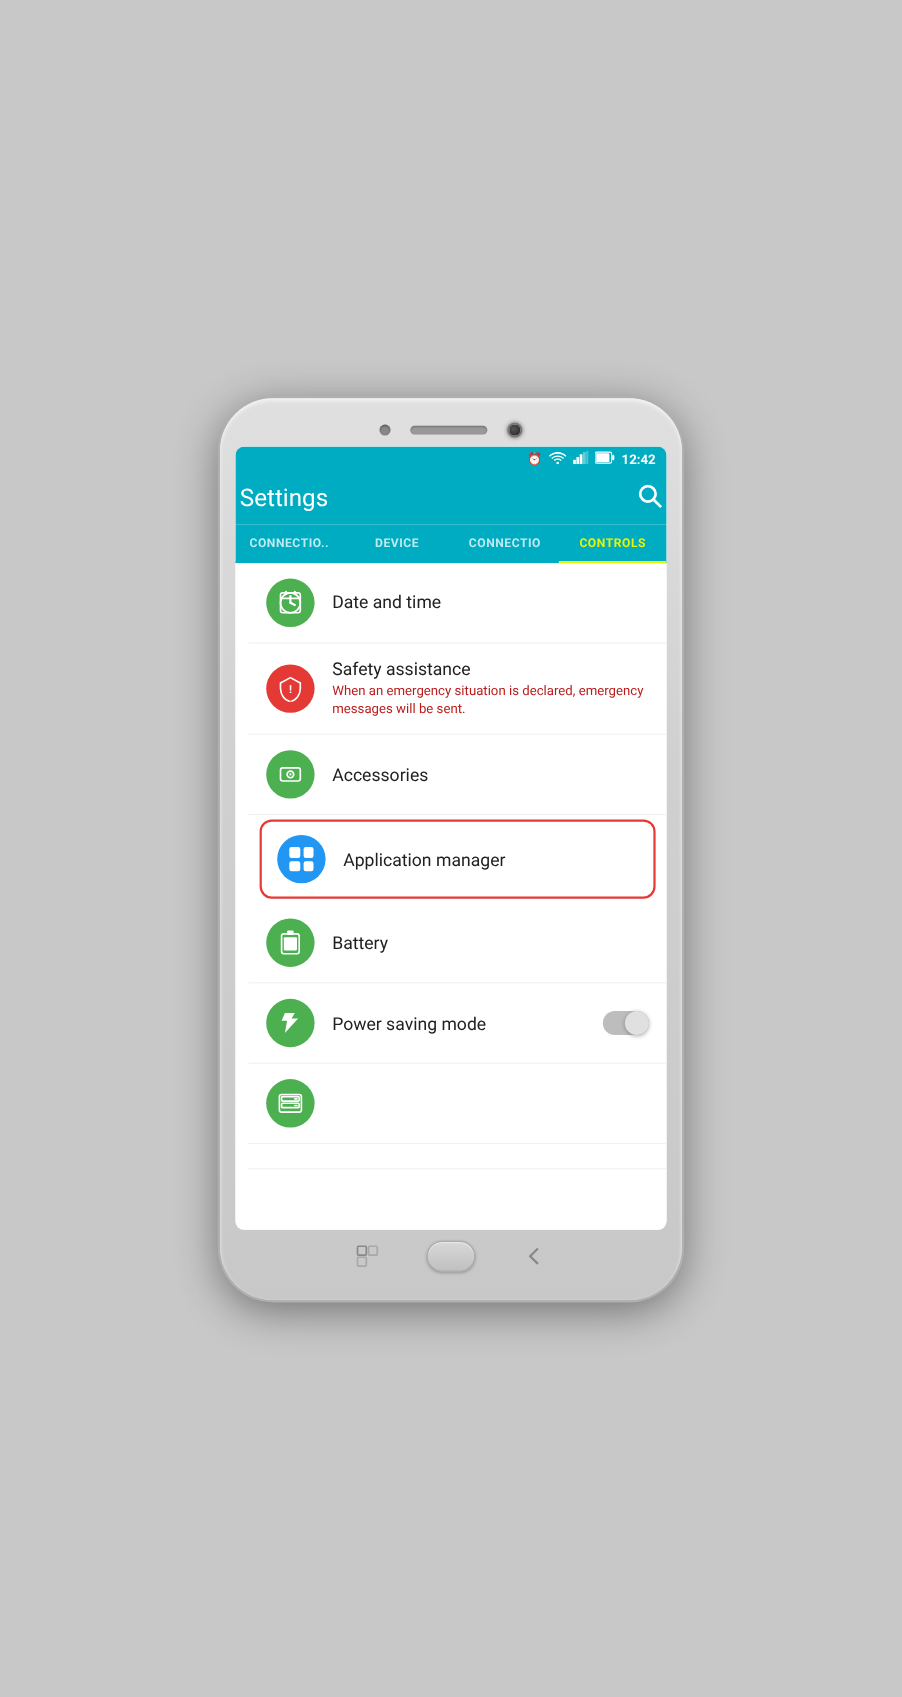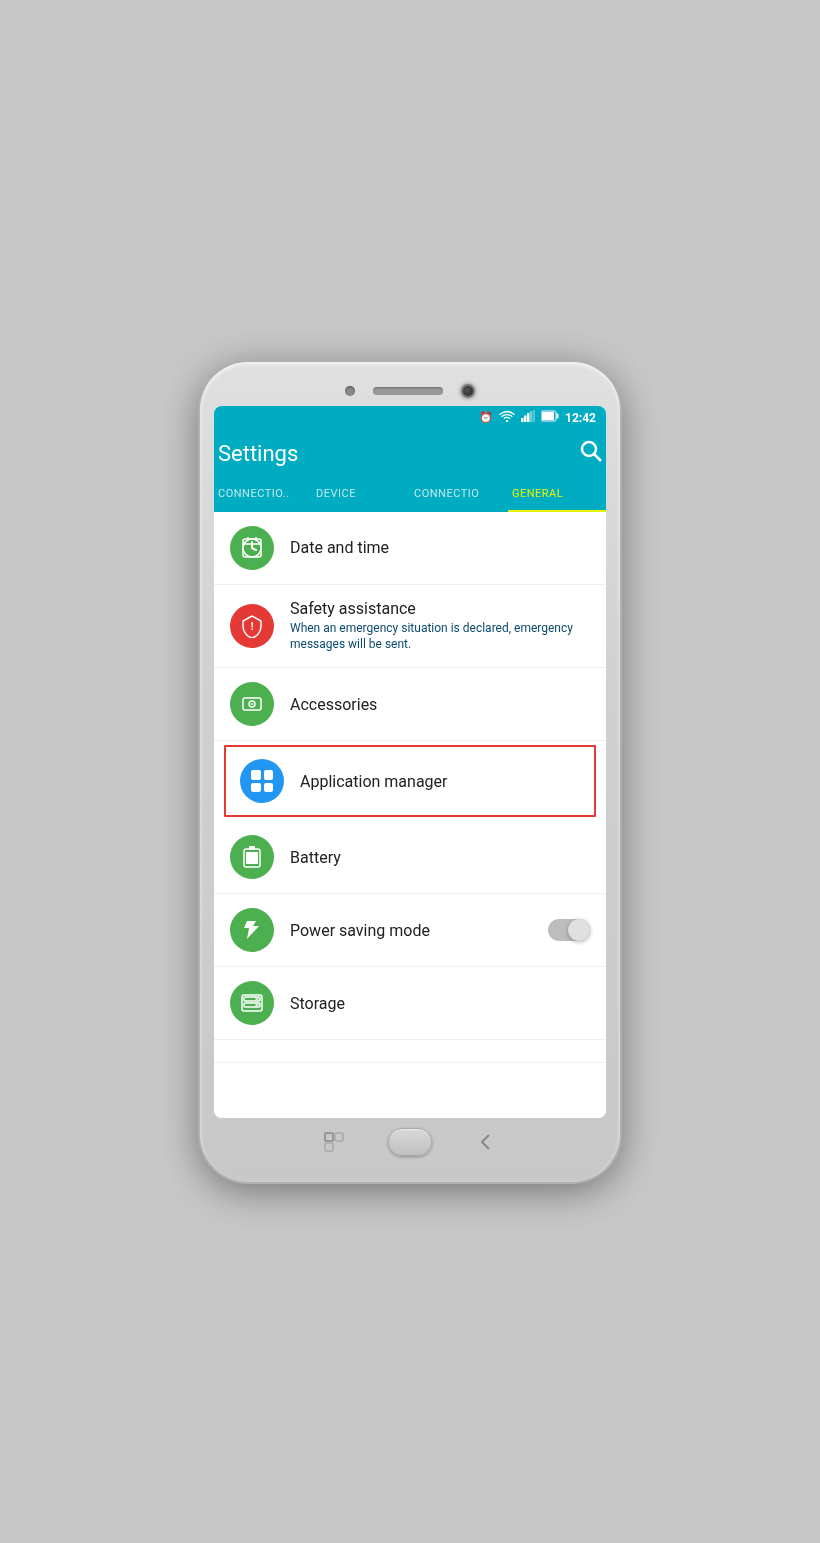--- a/index.html
+++ b/index.html
@@ -109,24 +109,24 @@
     }
 
     
     .tab-bar {
       background: #00acc1;
       display: flex;
       border-bottom: 2px solid #00acc1;
     }
     .tab-item {
       flex: 1;
-      text-align: left;
+      text-align: center;
       padding: 10px 4px;
       font-size: 11px;
-      font-weight: 400;
+      font-weight: 700;
       color: rgba(255,255,255,0.75);
       letter-spacing: 0.5px;
       cursor: pointer;
       position: relative;
     }
     .tab-item.active {
       color: #e8f400;
     }
     .tab-item.active::after {
       content: '';
@@ -136,35 +136,36 @@
       height: 2px;
       background: #e8f400;
     }
 
     
     .settings-list {
       flex: 1;
       background: white;
       overflow-y: auto;
       overflow-x: hidden;
+      padding-left: 12px;
     }
 
     .settings-item {
       display: flex;
       align-items: center;
       padding: 14px 16px;
       gap: 16px;
       border-bottom: 1px solid #f0f0f0;
       position: relative;
       cursor: pointer;
     }
 
     .settings-item.highlighted {
       border: 2.5px solid #e53935;
-      border-radius: 1px;
+      border-radius: 11px;
       margin: 4px 10px;
       padding: 12px 14px;
     }
 
     .icon-circle {
       width: 44px; height: 44px;
       border-radius: 50%;
       display: flex;
       align-items: center;
       justify-content: center;
@@ -181,21 +182,21 @@
       flex-direction: column;
       flex: 1;
     }
     .item-title {
       font-size: 16px;
       color: #212121;
       font-weight: 400;
     }
     .item-subtitle {
       font-size: 12px;
-      color: #0c4a6e;
+      color: #b91c1c;
       margin-top: 2px;
       line-height: 1.4;
     }
 
     
     .toggle-switch {
       width: 42px; height: 22px;
       background: #bdbdbd;
       border-radius: 11px;
       position: relative;
@@ -319,21 +320,21 @@
       <div class="tab-item">
         <span>CONNECTIO..</span>
       </div>
       <div class="tab-item">
         <span>DEVICE</span>
       </div>
       <div class="tab-item">
         <span>CONNECTIO</span>
       </div>
       <div class="tab-item active">
-        <span>GENERAL</span>
+        <span>CONTROLS</span>
       </div>
     </div>
 
     <div class="settings-list">
 
       <div class="settings-item">
         <div class="icon-circle green">
           <svg width="24" height="24" viewBox="0 0 24 24" fill="white">
             <circle cx="12" cy="12" r="9" stroke="white" stroke-width="1.5" fill="none"></circle>
             <line x1="12" y1="6" x2="12" y2="12" stroke="white" stroke-width="2" stroke-linecap="round"></line>
@@ -426,23 +427,20 @@
       <div class="settings-item">
         <div class="icon-circle green">
           <svg width="24" height="24" viewBox="0 0 24 24" fill="white">
             <rect x="2" y="4" width="20" height="16" rx="2" fill="none" stroke="white" stroke-width="1.5"></rect>
             <rect x="4" y="6" width="16" height="4" rx="1" fill="none" stroke="white" stroke-width="1.5"></rect>
             <rect x="4" y="12" width="16" height="4" rx="1" fill="none" stroke="white" stroke-width="1.5"></rect>
             <line x1="16" y1="8" x2="18" y2="8" stroke="white" stroke-width="1.5" stroke-linecap="round"></line>
             <line x1="16" y1="14" x2="18" y2="14" stroke="white" stroke-width="1.5" stroke-linecap="round"></line>
           </svg>
         </div>
-        <div class="item-text-block">
-          <span class="item-title">Storage</span>
-        </div>
       </div>
 
       <div class="settings-item" style="padding-bottom: 8px;">
         
         
       </div>
 
     </div>
   </div>
 

